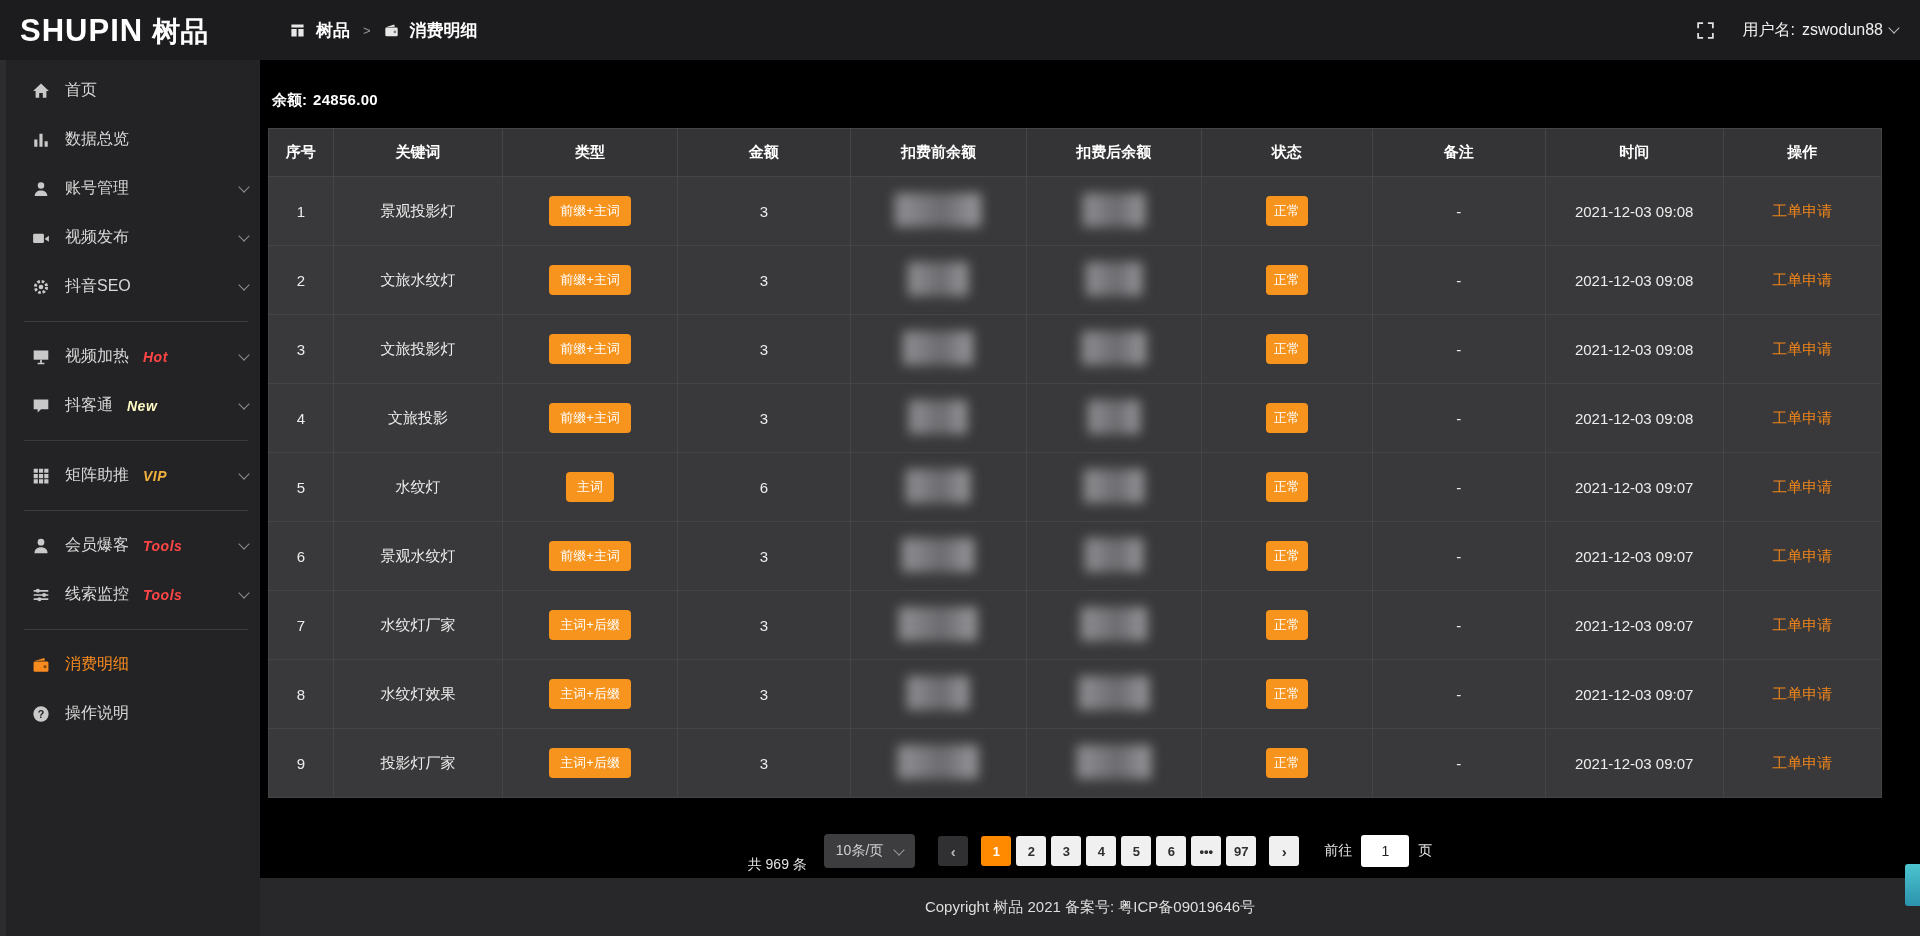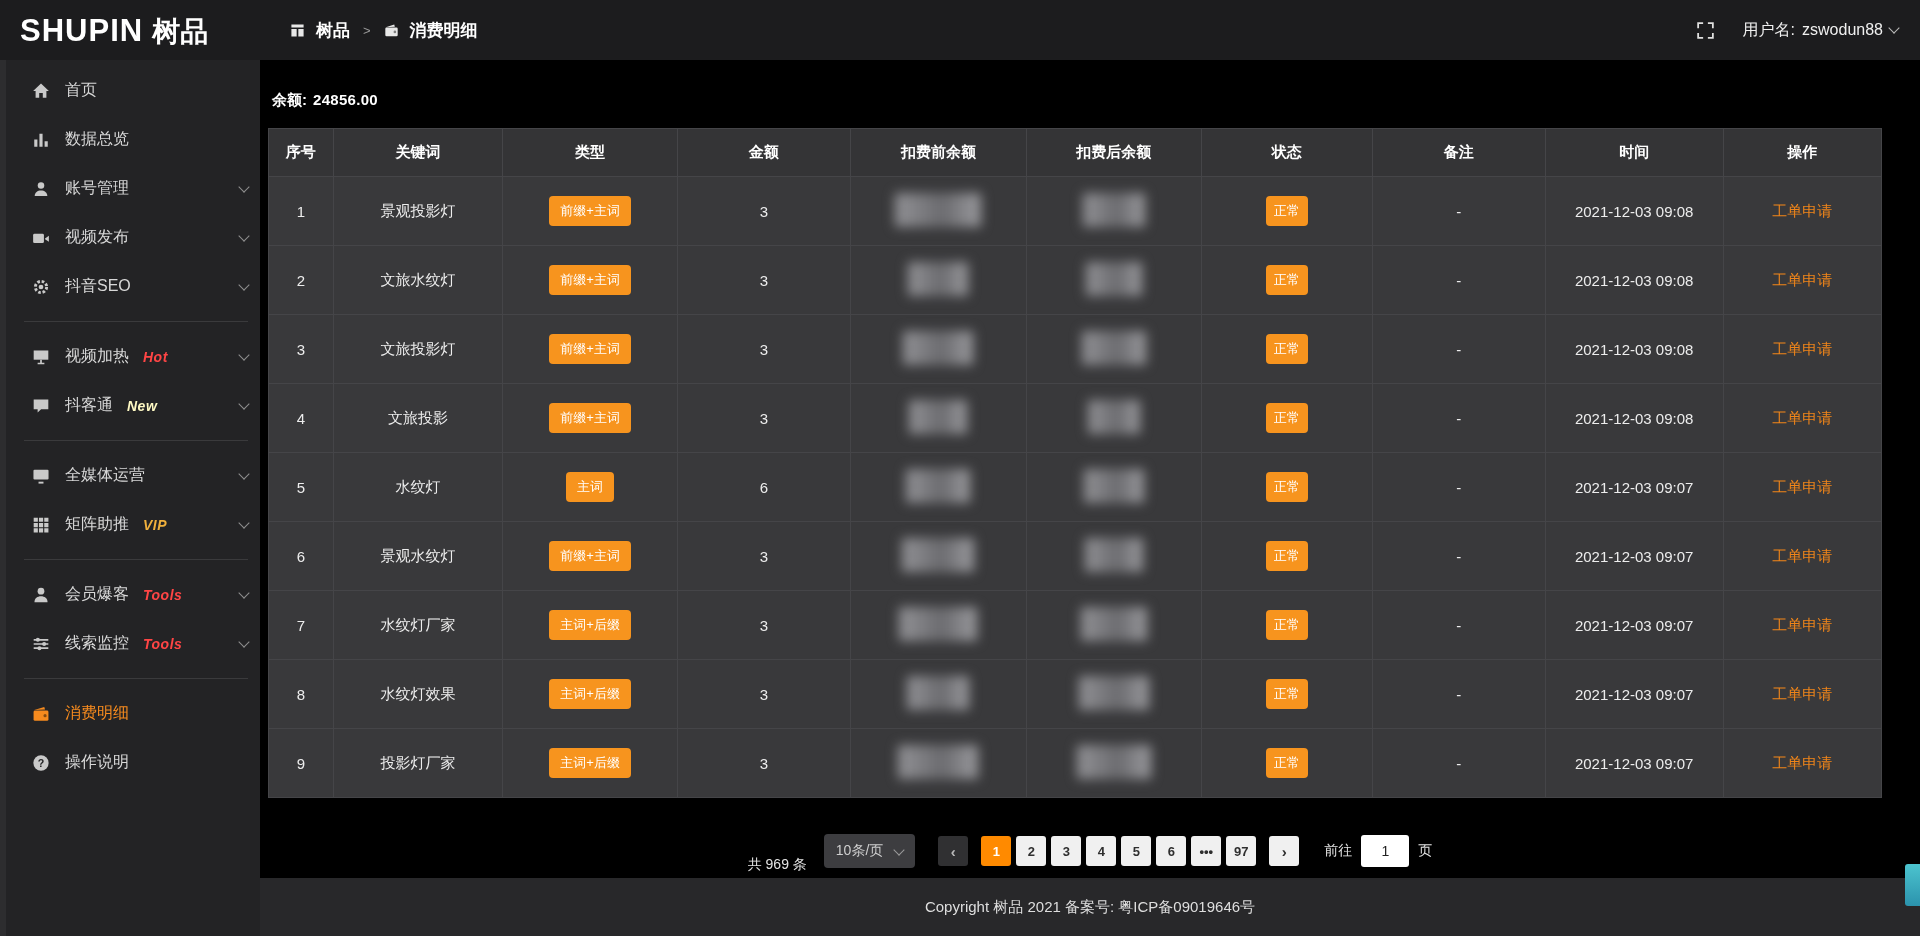--- a/index.html
+++ b/index.html
@@ -171,30 +171,20 @@
         <span class="ic">
           <svg viewBox="0 0 16 16">
             <path d="M1.5 2.3h13v8.6H8.1L5 13.8v-2.9H1.5z"></path>
           </svg>
         </span>
         <span>抖客通</span>
         <span class="s-badge" style="color: #fef9c3;">New</span>
         <span class="s-chev"></span>
       </div>
       <div class="s-div"></div>
-      <div class="s-item">
-        <span class="ic">
-          <svg viewBox="0 0 16 16">
-            <rect x="1.3" y="2.4" width="13.4" height="8.8" rx="1"></rect>
-            <path d="M5.8 13.9h4.4" stroke="currentColor" stroke-width="1.7" fill="none"></path>
-          </svg>
-        </span>
-        <span>全媒体运营</span>
-        <span class="s-chev"></span>
-      </div>
       <div class="s-item">
         <span class="ic">
           <svg viewBox="0 0 16 16">
             <path d="M1.5 1.5h3.7v3.7H1.5zM6.2 1.5h3.7v3.7H6.2zM10.9 1.5h3.7v3.7h-3.7zM1.5 6.2h3.7v3.7H1.5zM6.2 6.2h3.7v3.7H6.2zM10.9 6.2h3.7v3.7h-3.7zM1.5 10.9h3.7v3.7H1.5zM6.2 10.9h3.7v3.7H6.2zM10.9 10.9h3.7v3.7h-3.7z"></path>
           </svg>
         </span>
         <span>矩阵助推</span>
         <span class="s-badge" style="color: rgb(240, 176, 60);">VIP</span>
         <span class="s-chev"></span>
       </div>

